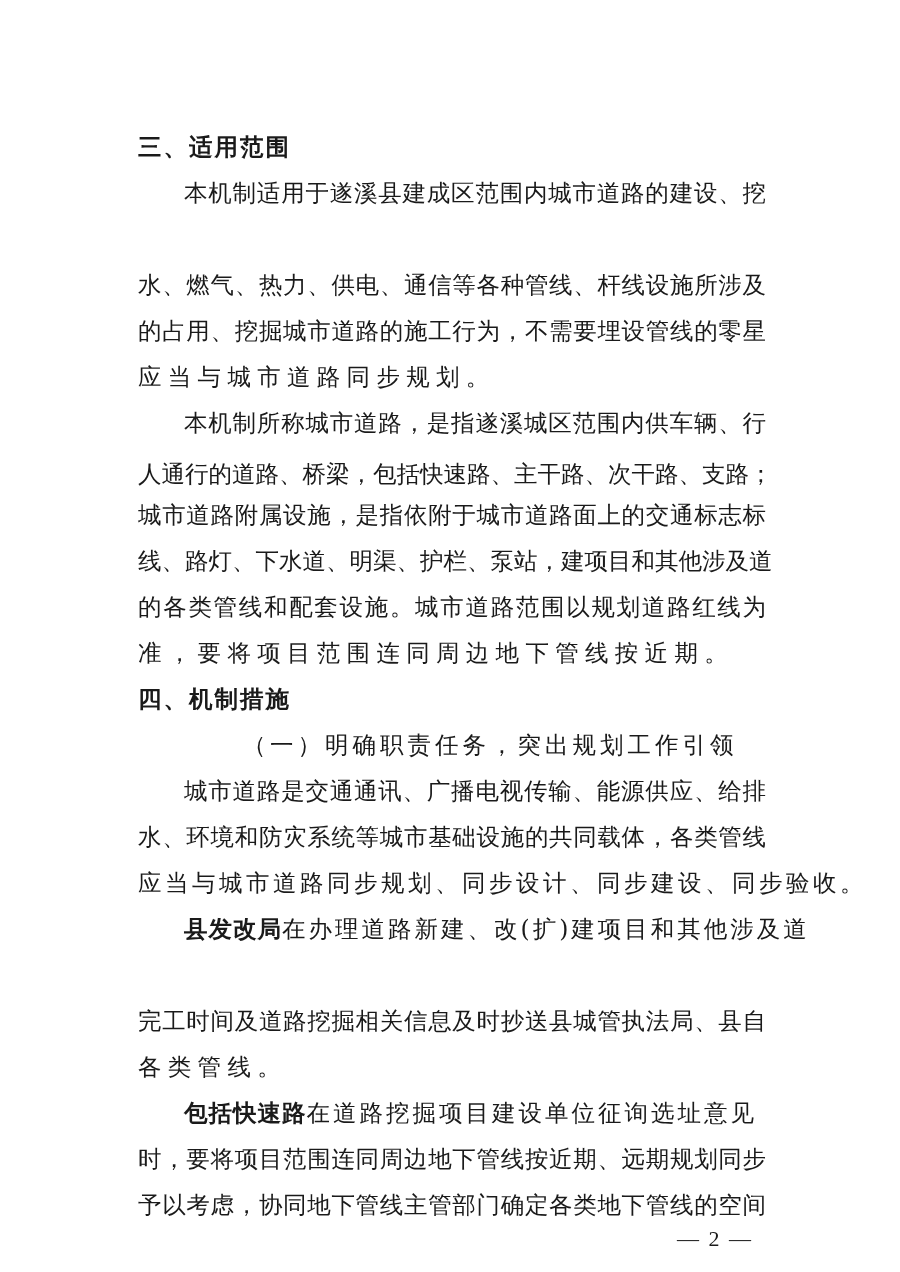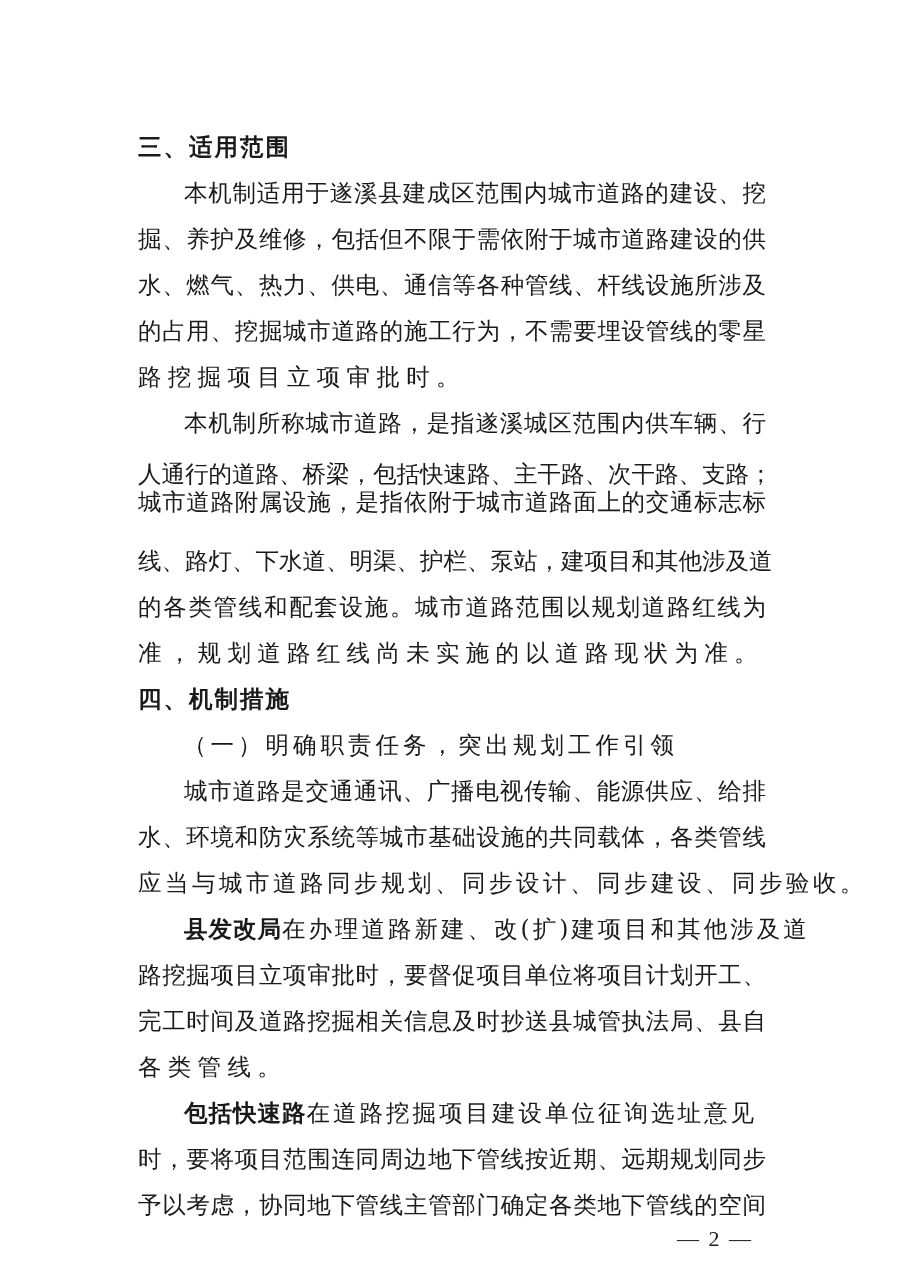--- a/index.html
+++ b/index.html
@@ -5,57 +5,55 @@
   html, body { margin: 0; padding: 0; background: #ffffff; }
   body { width: 900px; height: 1272px; position: relative; overflow: hidden;
          font-family: "DejaVu Serif", "Liberation Serif", serif; color: #1a1a1a; }
   .page { position: absolute; left: 0; top: 0; width: 900px; height: 964px; background: #fff; }
   .line { position: absolute; left: 138px; width: 628px; font-size: 23.5px; line-height: 30px;
           white-space: nowrap; letter-spacing: 6.3px; }
   .justify { text-align: justify; text-align-last: justify; letter-spacing: 0; }
   .heading { font-family: "DejaVu Sans", "Liberation Sans", sans-serif; font-weight: bold;
              letter-spacing: 2px; }
   .indent { left: 184px; width: 582px; }
-  .sub { left: 183px; letter-spacing: 4px; }
+  .sub { left: 176px; letter-spacing: 4px; text-align: center; }
   .bold { font-weight: bold; font-family: Liberation Mono, monospace; letter-spacing: 1px; }
   .page-num { position: absolute; left: 677px; top: 1172px; font-size: 22px;
               font-family: "Liberation Serif", serif; letter-spacing: 2px; }
 </style>
 </head>
 <body>
 
 <div class="page">
 
   <div class="line heading" style="top:132px;">三、适用范围</div>
 
   <div class="line indent justify" style="top:178px;">本机制适用于遂溪县建成区范围内城市道路的建设、挖</div>
-  <div class="line justify" style="top:224px;">掘、养护及维修，包括但不限于需依附于城市道路建设的供</div>
   <div class="line justify" style="top:270px;">水、燃气、热力、供电、通信等各种管线、杆线设施所涉及</div>
   <div class="line justify" style="top:316px;">的占用、挖掘城市道路的施工行为，不需要埋设管线的零星</div>
-  <div class="line" style="top:362px;">路挖掘项目立项审批时。</div>
+  <div class="line" style="top:362px;">应当与城市道路同步规划。</div>
 
   <div class="line indent justify" style="top:408px;">本机制所称城市道路，是指遂溪城区范围内供车辆、行</div>
   <div class="line justify" style="top:459px;">人通行的道路、桥梁，包括快速路、主干路、次干路、支路；</div>
-  <div class="line justify" style="top:487px;">城市道路附属设施，是指依附于城市道路面上的交通标志标</div>
+  <div class="line justify" style="top:500px;">城市道路附属设施，是指依附于城市道路面上的交通标志标</div>
   <div class="line justify" style="top:546px;">线、路灯、下水道、明渠、护栏、泵站，建项目和其他涉及道</div>
   <div class="line justify" style="top:592px;">的各类管线和配套设施。城市道路范围以规划道路红线为</div>
-  <div class="line" style="top:638px;">准，规划道路红线尚未实施的以道路现状为准。</div>
+  <div class="line" style="top:638px;">准，要将项目范围连同周边地下管线按近期。</div>
 
   <div class="line heading" style="top:684px;">四、机制措施</div>
 
   <div class="line sub" style="top:730px;">（一）明确职责任务，突出规划工作引领</div>
 
   <div class="line indent justify" style="top:776px;">城市道路是交通通讯、广播电视传输、能源供应、给排</div>
   <div class="line justify" style="top:822px;">水、环境和防灾系统等城市基础设施的共同载体，各类管线</div>
   <div class="line" style="top:868px; letter-spacing:3.5px;">应当与城市道路同步规划、同步设计、同步建设、同步验收。</div>
 
   <div class="line indent" style="top:914px; letter-spacing:3px;">
     <span class="bold">县发改局</span><span>在办理道路新建、改(扩)建项目和其他涉及道</span>
   </div>
-  <div class="line justify" style="top:960px;">路挖掘项目立项审批时，要督促项目单位将项目计划开工、</div>
   <div class="line justify" style="top:1006px;">完工时间及道路挖掘相关信息及时抄送县城管执法局、县自</div>
   <div class="line" style="top:1052px;">各类管线。</div>
 
   <div class="line indent" style="top:1098px; letter-spacing:3px;">
     <span class="bold">包括快速路</span><span>在道路挖掘项目建设单位征询选址意见</span>
   </div>
   <div class="line justify" style="top:1144px;">时，要将项目范围连同周边地下管线按近期、远期规划同步</div>
   <div class="line justify" style="top:1190px;">予以考虑，协同地下管线主管部门确定各类地下管线的空间</div>
 
   <div class="page-num" style="top:1226px;">— 2 —</div>

